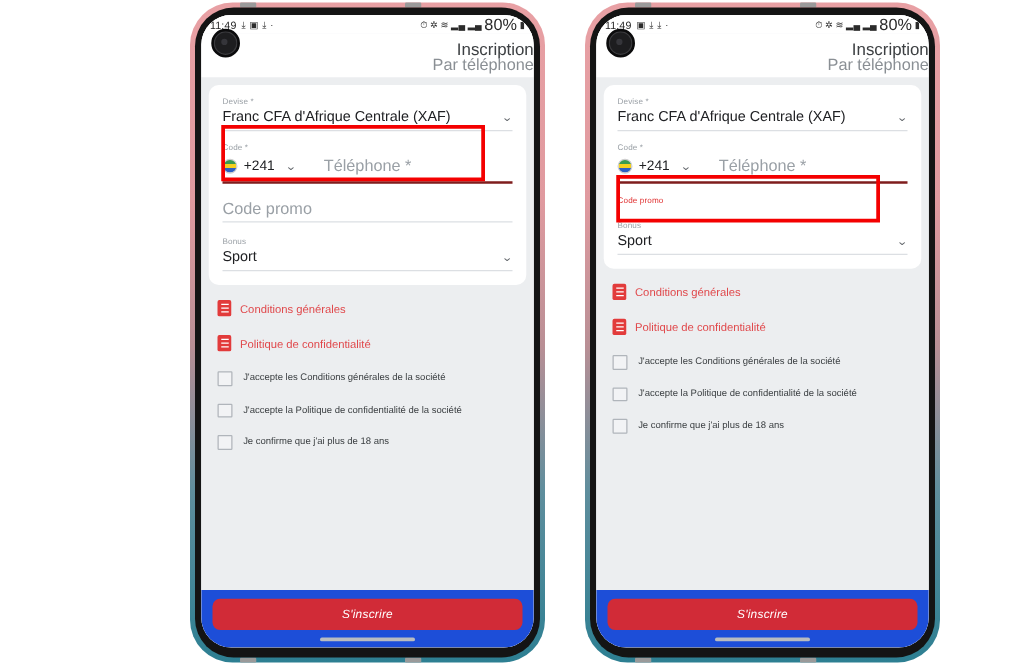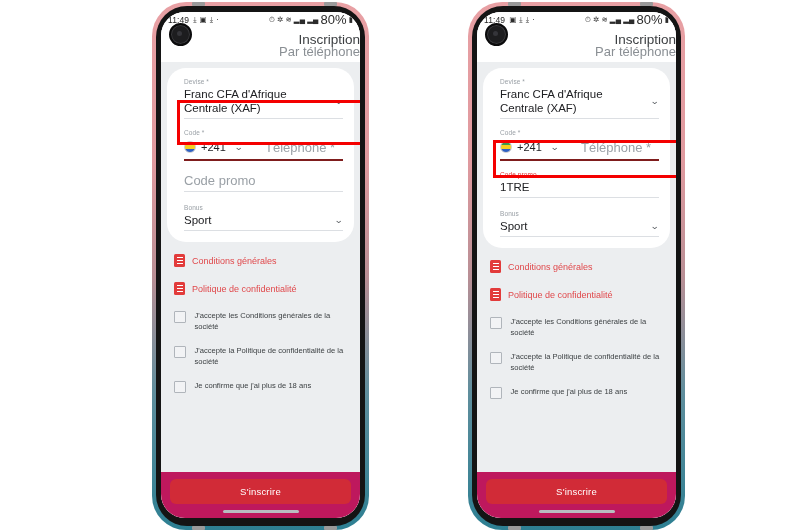--- a/index.html
+++ b/index.html
@@ -4,21 +4,21 @@
 <style>
   html,body{margin:0;padding:0;}
   body{
     width:808px;height:532px;background:#ffffff;
     font-family:"Liberation Sans", sans-serif;
     overflow:hidden;position:relative;
   }
   .stage{position:absolute;left:0;top:0;width:808px;height:532px;}
 
   
-  .phone{position:absolute;top:2px;width:217px;height:528px;}
+  .phone{position:absolute;top:2px;width:284px;height:528px;}
   .phone.left{left:152px;}
   .phone.right{left:468px;}
 
   .frame-outer{
     position:absolute;left:0;top:0;right:0;bottom:0;
     border-radius:34px;
     background:linear-gradient(180deg,#e8a0a4 0%,#e09a9f 30%,#b98f95 52%,#5f8e9d 74%,#2d7f92 100%);
   }
   .frame-mid{
     position:absolute;left:4px;top:4px;right:4px;bottom:4px;
@@ -68,22 +68,22 @@
     background:#1d1d1f;border:2px solid #0b0b0c;
     box-shadow:inset 0 0 0 1px #3a3a3d;
   }
   .punch:after{content:"";position:absolute;left:6px;top:6px;width:5px;height:5px;border-radius:50%;background:#35353a;}
   .h-title{font-size:13.5px;color:#3d4043;font-weight:400;line-height:15px;}
   .h-sub{font-size:13px;color:#8a8f94;line-height:10px;margin-top:0px;}
 
   .body{flex:1;background:#eceef0;overflow:hidden;position:relative;}
 
   .card{
-    margin:6px 6px 0 6px;background:#ffffff;border-radius:19px;
-    padding:9px 11px 11px 17px;
+    margin:6px 6px 0 6px;background:#ffffff;border-radius:8px;
+    padding:9px 11px 11px 11px;
   }
 
   .field{margin-bottom:4px;position:relative;}
   .f-label{font-size:6.5px;color:#9aa0a6;line-height:9px;margin-bottom:1px;letter-spacing:.1px;}
   .f-label.red{color:#e03131;}
   .f-row{display:flex;align-items:center;border-bottom:1px solid #dcdfe3;padding-bottom:3px;}
   .f-val{font-size:11.5px;color:#202124;flex:1;line-height:14px;}
   .f-place{font-size:13px;color:#9aa0a6;flex:1;line-height:14px;}
   .chev{font-size:9px;color:#5f6368;margin-left:6px;transform:scaleX(1.25);}
 
@@ -108,21 +108,21 @@
     box-shadow:0 3px 0 #fff,0 6px 0 #fff;}
   .link-text{font-size:9px;color:#e0484b;}
 
   .checks{padding:0 13px;}
   .check-row{display:flex;align-items:flex-start;margin-bottom:13px;}
   .cbox{width:9.5px;height:9.5px;border:1px solid #b0b5bb;border-radius:1px;background:#f2f3f5;
         margin-right:9px;flex:none;margin-top:1px;}
   .check-text{font-size:7.6px;color:#3c4043;line-height:11px;}
 
   .footer{
-    background:#be185d;flex:none;padding:7px 9px 0 9px;border-radius:0;
+    background:#1d4ed8;flex:none;padding:7px 9px 0 9px;border-radius:0;font-style:italic;
   }
   .submit{
     background:#d12b37;color:#ffffff;border-radius:6px;text-align:center;
     font-size:9.5px;padding:7px 0;letter-spacing:.2px;
   }
   .homebar{width:76px;height:3px;background:#b9bcc0;border-radius:2px;margin:6px auto 5px auto;}
 
   
   .anno{position:absolute;border:3px solid #f40000;box-sizing:border-box;pointer-events:none;}
 </style>
@@ -311,23 +311,20 @@
                   <div class="chev">⌄</div>
                 </div>
                 <div class="phone-right-part">
                   <span class="f-place">Téléphone *</span>
                 </div>
               </div>
             </div>
 
             <div class="field" style="margin-top:9px;">
               <div class="f-label red">Code promo</div>
-              <div class="f-row">
-                <div class="f-val">1TRE</div>
-              </div>
             </div>
 
             <div class="field" style="margin-top:11px;margin-bottom:0;">
               <div class="f-label">Bonus</div>
               <div class="f-row">
                 <div class="f-val">Sport</div>
                 <div class="chev">⌄</div>
               </div>
             </div>
 

